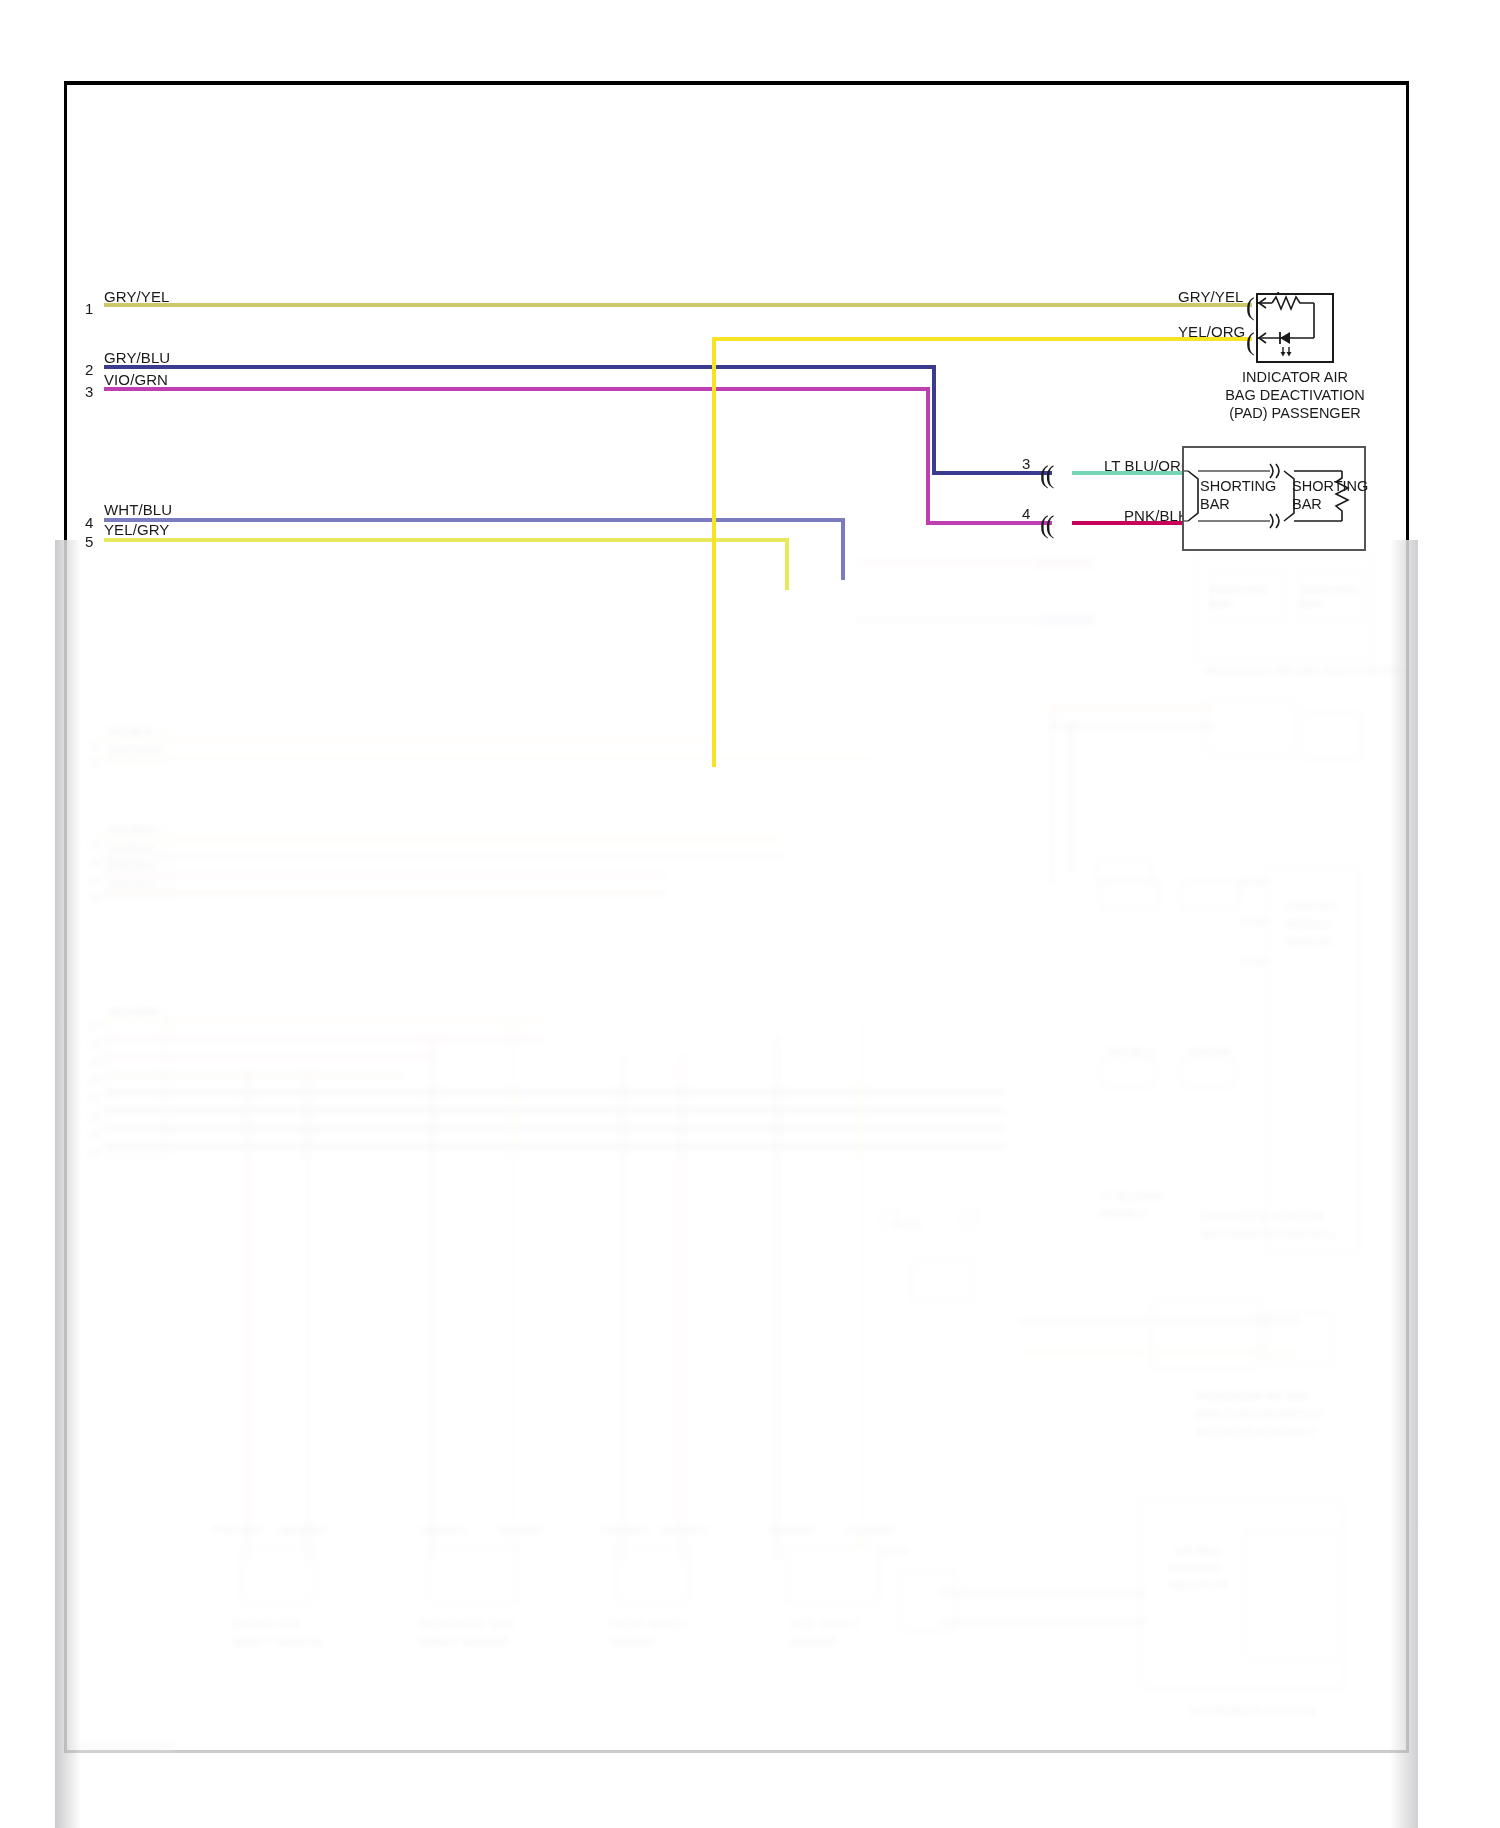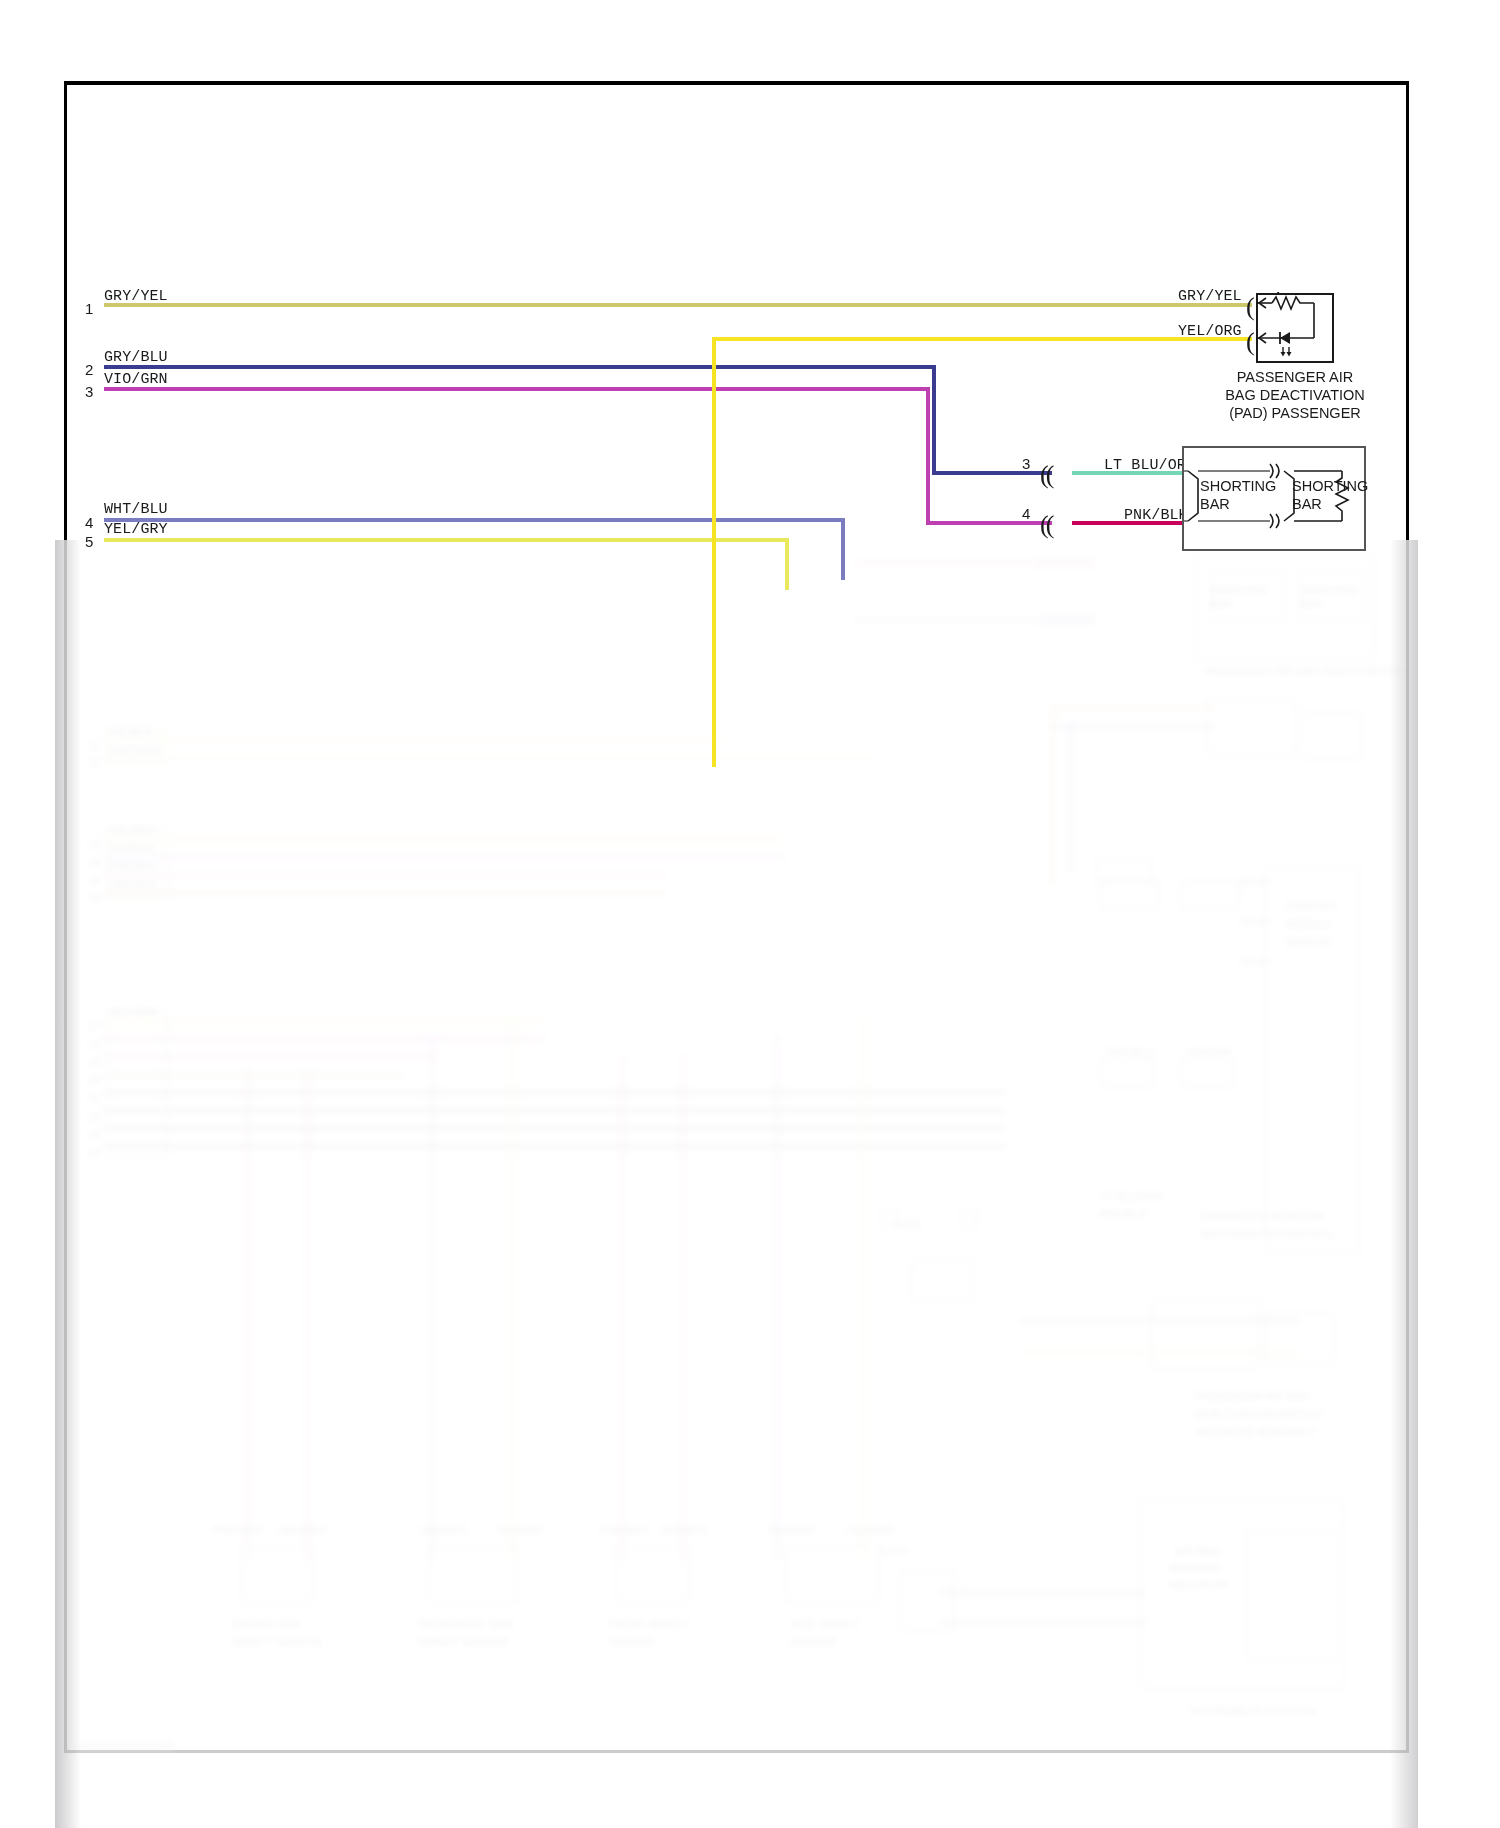--- a/index.html
+++ b/index.html
@@ -29,21 +29,21 @@
   .wire {
     position: absolute;
     background: #999;
   }
   .wire.h { height: 4px; }
   .wire.v { width: 4px; }
 
   
   .lbl {
     position: absolute;
-    font-family: Liberation Mono, monospace;
+    font-family: Liberation Sans, sans-serif;
     font-size: 15px;
     color: #1a1a1a;
     white-space: nowrap;
     letter-spacing: 0.1px;
   }
   .pin {
     position: absolute;
     font-family: "Liberation Sans", sans-serif;
     font-size: 15px;
     color: #1a1a1a;
@@ -337,21 +337,21 @@
     <polyline points="12,42 5,47 12,52" fill="none" stroke="#1a1a1a" stroke-width="1.6"></polyline>
     <polygon points="36,41 36,53 26,47" fill="#1a1a1a"></polygon>
     <line x1="26" y1="41" x2="26" y2="53" stroke="#1a1a1a" stroke-width="1.8"></line>
 
     <line x1="29" y1="56" x2="29" y2="64" stroke="#1a1a1a" stroke-width="1.4"></line>
     <polygon points="26.5,61 31.5,61 29,65.5" fill="#1a1a1a"></polygon>
     <line x1="35" y1="56" x2="35" y2="64" stroke="#1a1a1a" stroke-width="1.4"></line>
     <polygon points="32.5,61 37.5,61 35,65.5" fill="#1a1a1a"></polygon>
   </svg>
 
-  <div class="caption" style="left:1195px; top:368px; width:200px;">PASSENGER AIR</div>
+  <div class="caption" style="left:1195px; top:368px; width:200px;">INDICATOR AIR</div>
   <div class="caption" style="left:1195px; top:386px; width:200px;">BAG DEACTIVATION</div>
   <div class="caption" style="left:1195px; top:404px; width:200px;">(PAD) PASSENGER</div>
 
   <div class="pin" style="left:1022px; top:455px;">3</div>
   <div class="conn" style="left:1040px; top:462px;">((</div>
   <div class="wire h" style="left:1072px; top:471px; width:110px; background:#74d6b4;"></div>
   <div class="lbl" style="left:1104px; top:457px;">LT BLU/ORG</div>
 
   <div class="pin" style="left:1022px; top:505px;">4</div>
   <div class="conn" style="left:1040px; top:512px;">((</div>

